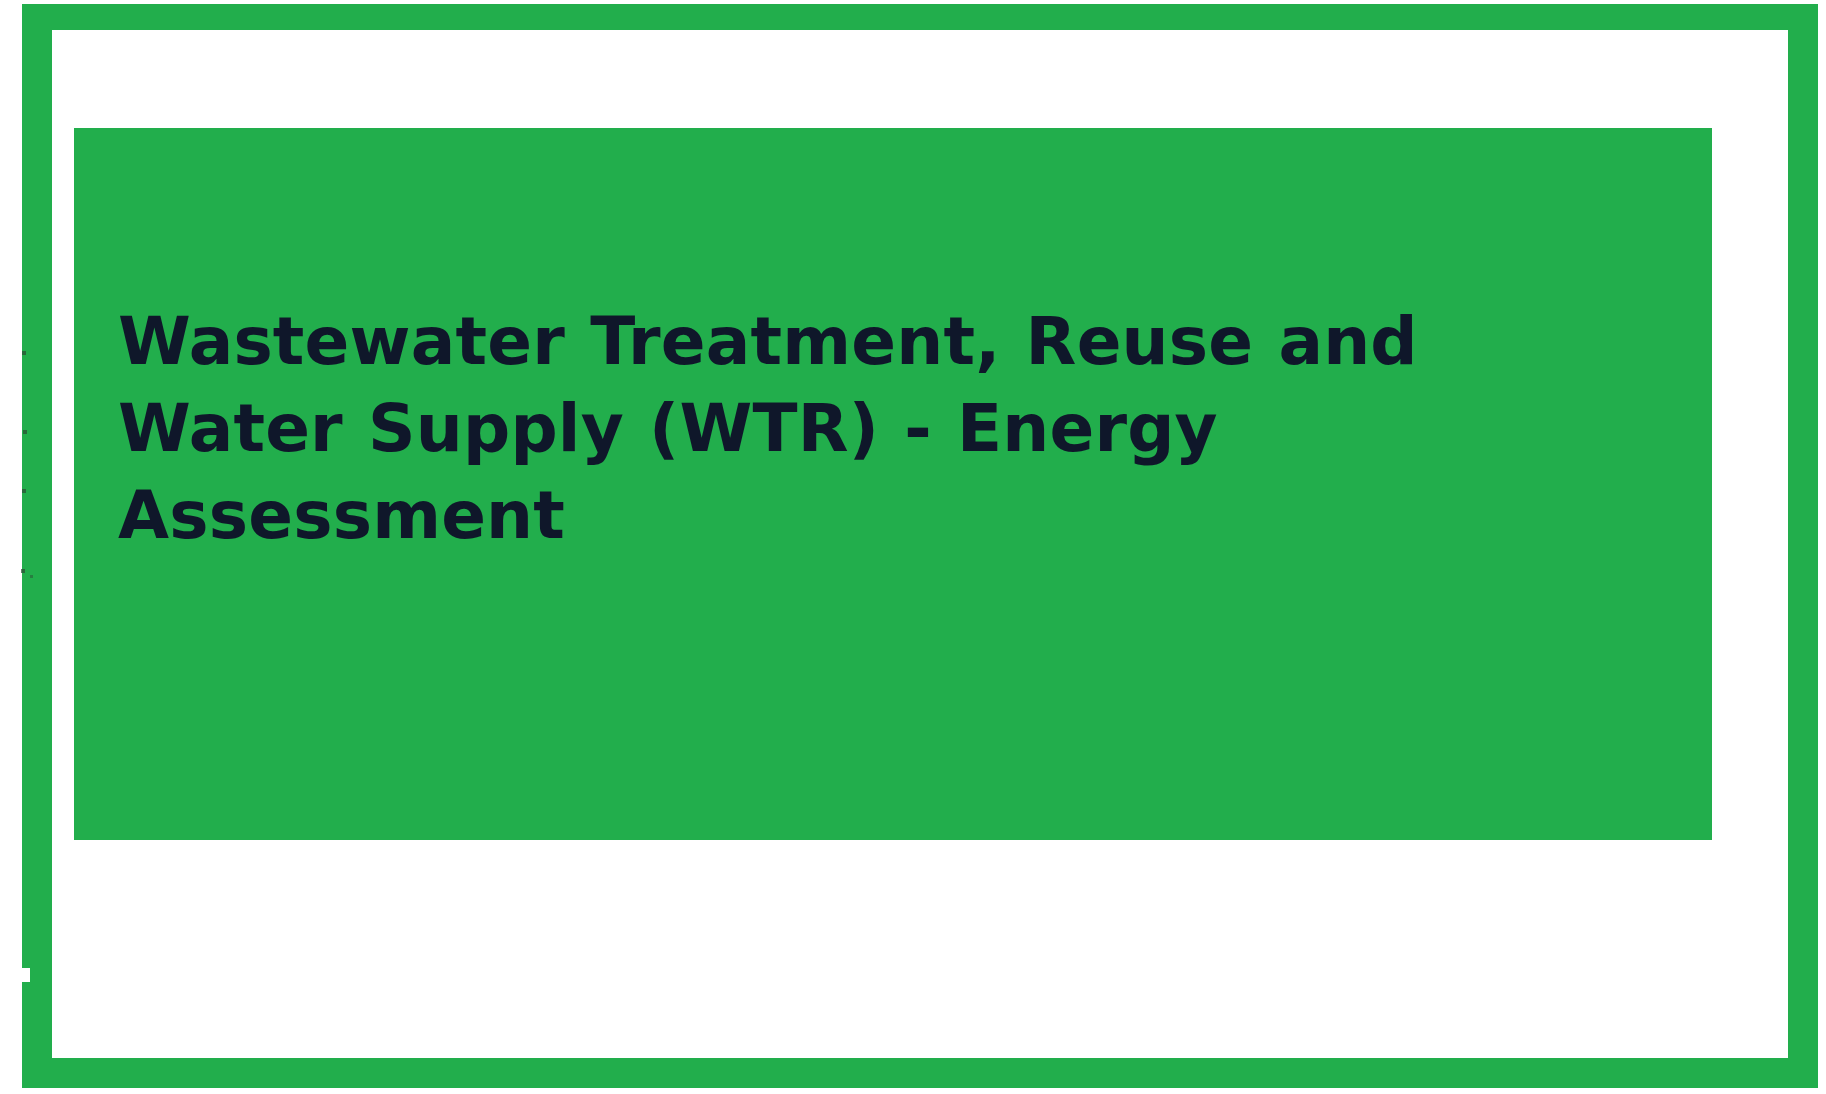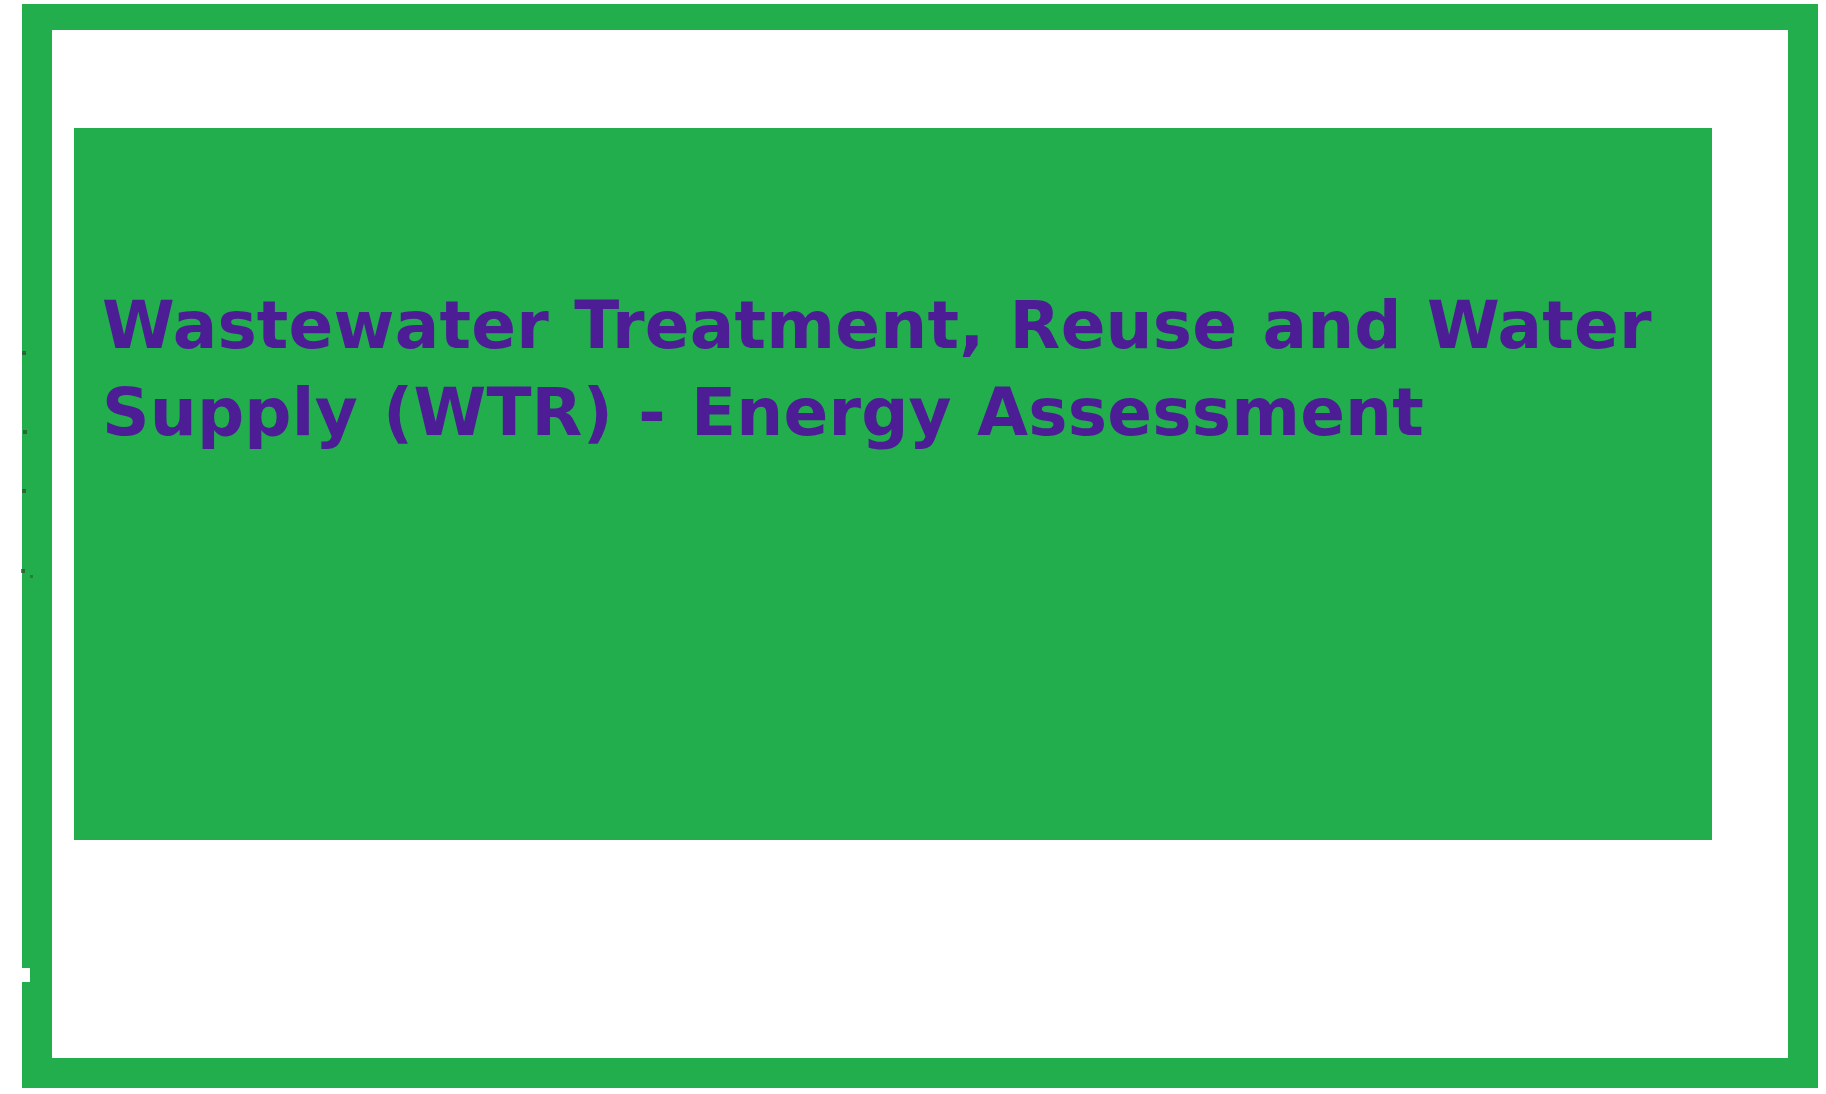--- a/index.html
+++ b/index.html
@@ -74,22 +74,22 @@
   }
 
   .title-block {
     position: absolute;
     left: 28px;
     top: 154px;
     right: 36px;
   }
 
   .slide-title {
-    margin: 0;
-    color: #4c1d95;
+    margin: 16px;
+    color: #0f172a;
     font-family: "DejaVu Sans", "Liberation Sans", sans-serif;
     font-weight: bold;
     font-size: 66px;
     line-height: 1.32;
     letter-spacing: 0.2px;
     text-align: left;
     word-spacing: 2px;
   }
 </style>
 </head>

